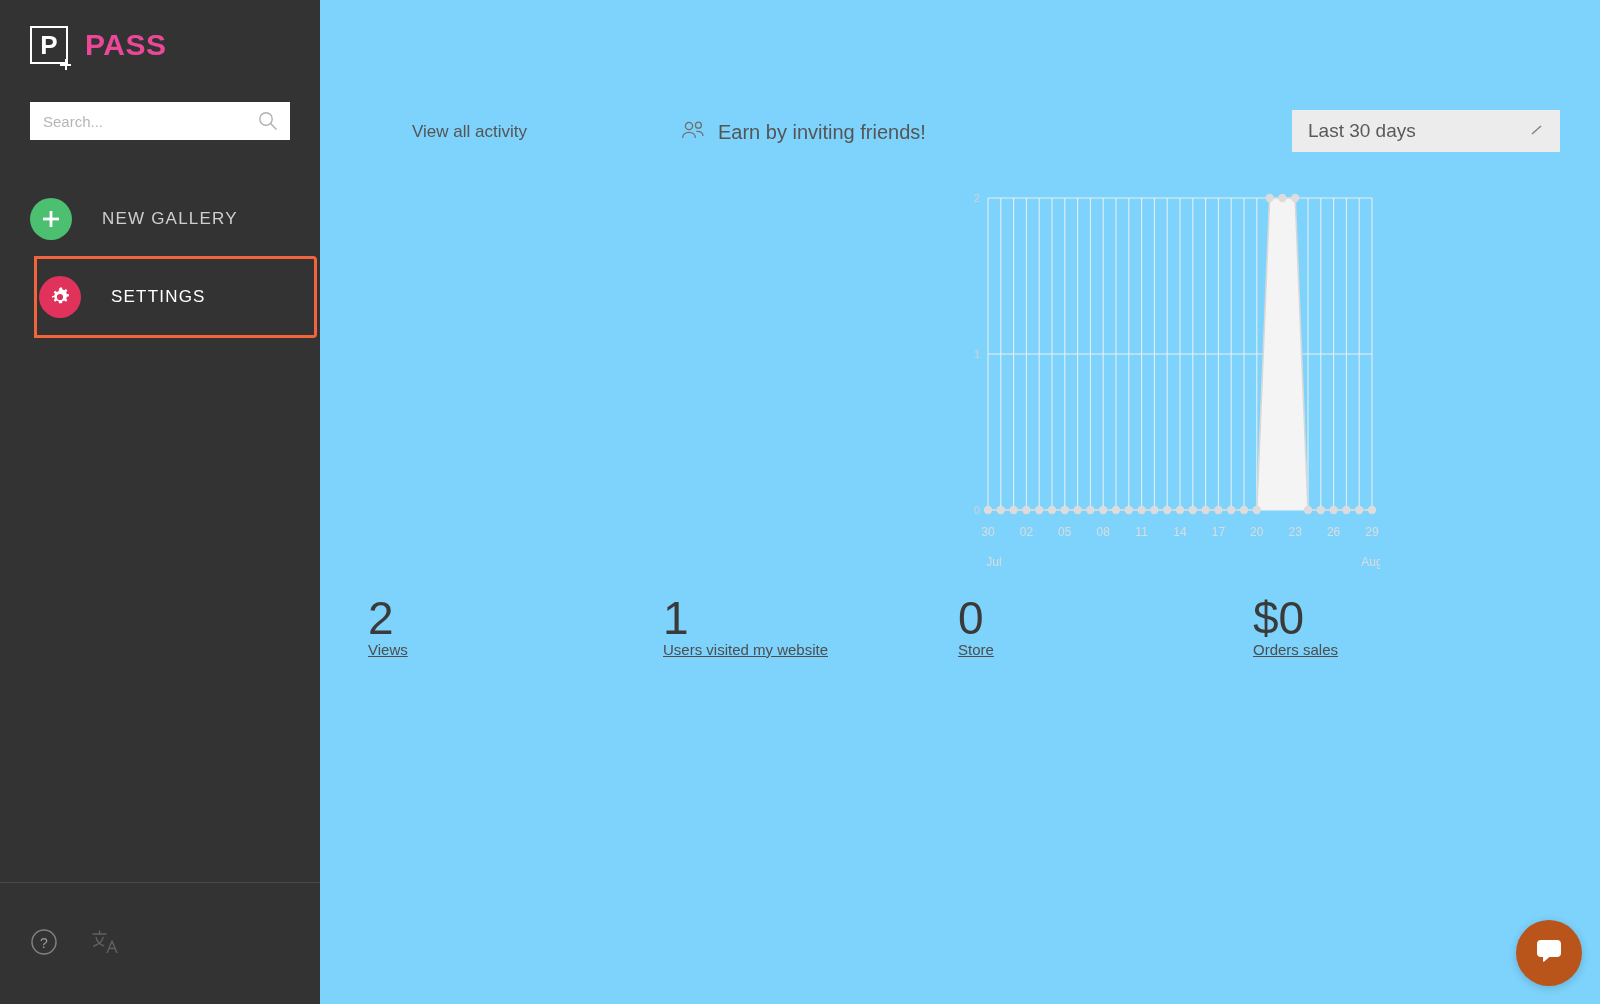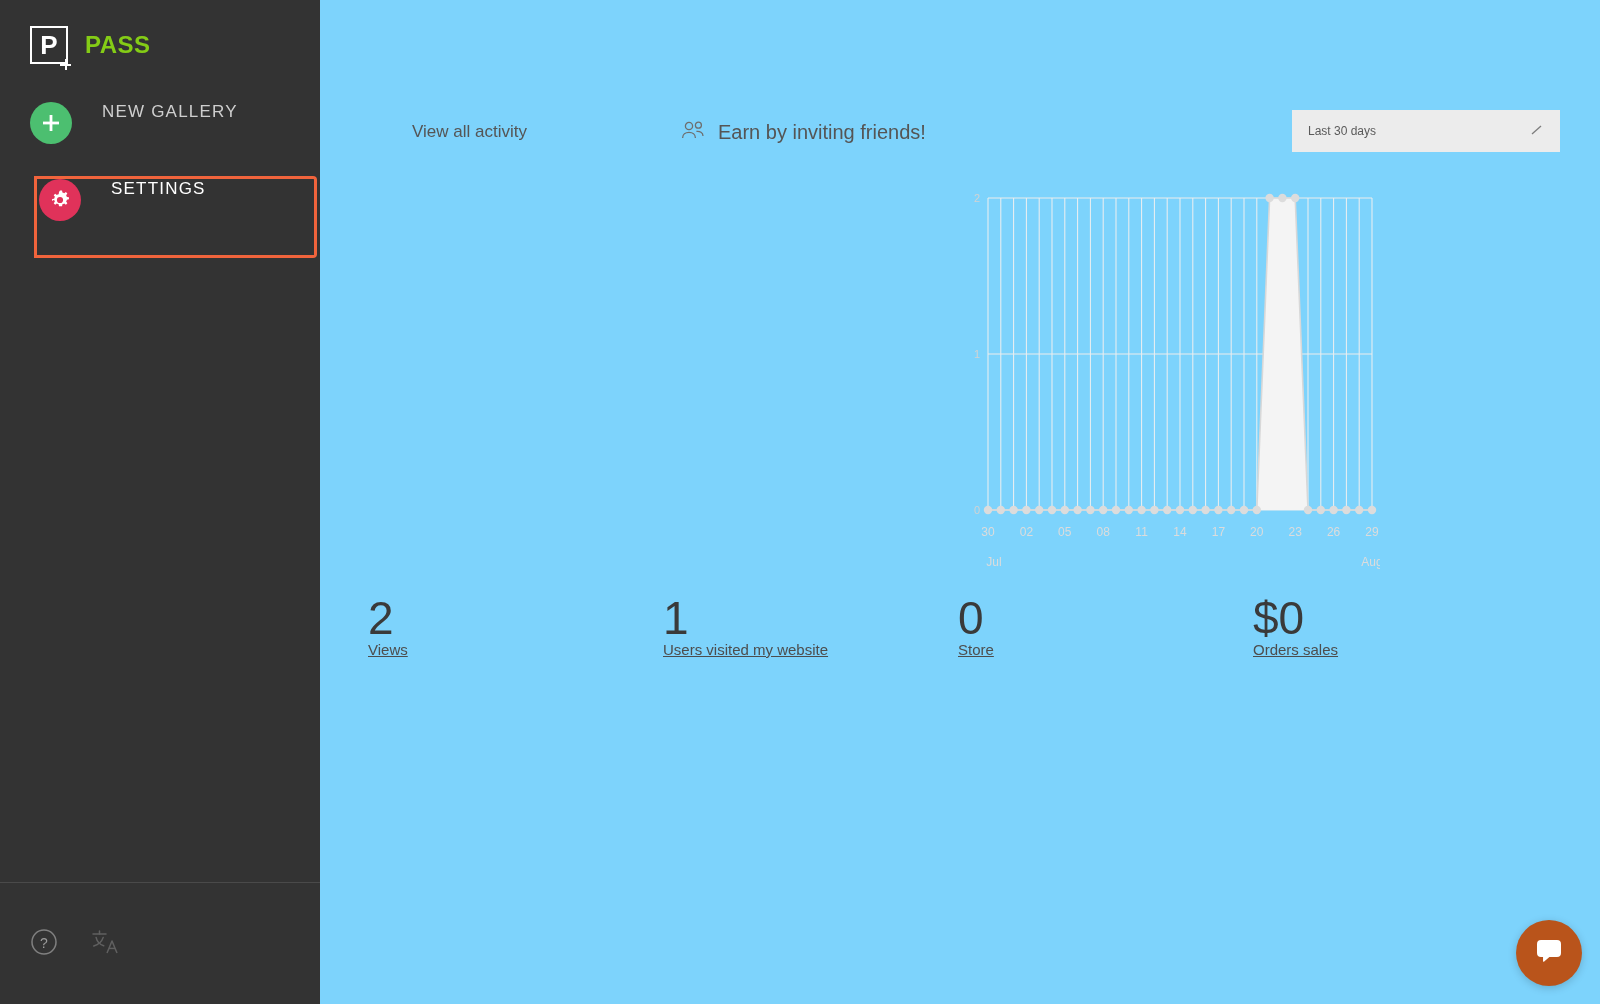--- a/index.html
+++ b/index.html
@@ -43,22 +43,22 @@
     right: -5px; bottom: -8px;
     width: 11px; height: 11px;
   }
   .logo-mark .crosshair::before,
   .logo-mark .crosshair::after {
     content:""; position:absolute; background:#ffffff;
   }
   .logo-mark .crosshair::before { left: 5px; top: 0; width: 2px; height: 11px; }
   .logo-mark .crosshair::after  { top: 5px; left: 0; height: 2px; width: 11px; }
   .logo-text {
-    color: #84cc16;
-    font-size: 24px;
+    color: #ec4899;
+    font-size: 30px;
     font-weight: 700;
     letter-spacing: 0.5px;
     margin-left: 17px;
     line-height: 1;
   }
 
   .search-box {
     margin: 42px 30px 0 30px;
     height: 38px;
     background: #ffffff;
@@ -77,21 +77,21 @@
   .search-box input::placeholder { color: #b5b5b5; }
   .search-icon {
     position: absolute; right: 12px; top: 50%;
     transform: translateY(-50%);
     width: 20px; height: 20px;
     pointer-events: none;
   }
 
   .nav { margin-top: 42px; }
   .nav-item {
-    display: flex; align-items: flex-start;
+    display: flex; align-items: center;
     height: 74px;
     padding-left: 30px;
     cursor: pointer;
     position: relative;
   }
   .nav-item.selected {
     border: 3px solid #f1643c;
     border-left: none;
     border-radius: 0 4px 4px 0;
     margin-left: 37px;
@@ -156,21 +156,21 @@
     cursor: pointer;
   }
   .date-select {
     position: absolute;
     right: 40px; top: 110px;
     width: 268px; height: 42px;
     background: #ececec;
     display: flex; align-items: center;
     padding: 16px 16px;
     cursor: pointer;
-    font-size: 12px; color: #5a5a5a; gap: 32px;
+    font-size: 19px; color: #5a5a5a; gap: 32px;
   }
   .date-select .caret {
     margin-left: auto;
     color: #8a8a8a;
     font-size: 15px;
     transform: rotate(0deg);
   }
 
   
   .chart-wrap {
@@ -221,20 +221,29 @@
   <aside class="sidebar">
 
     <div class="logo-wrap">
       <div class="logo-mark">
         <span class="p-letter">P</span>
         <span class="crosshair"></span>
       </div>
       <div class="logo-text">PASS</div>
     </div>
 
+    <div class="search-box">
+      <input type="text" placeholder="Search..." style="">
+      <span class="search-icon">
+        <svg width="20" height="20" viewBox="0 0 20 20" fill="none">
+          <circle cx="8" cy="8" r="6.2" stroke="#b0b0b0" stroke-width="1.4"></circle>
+          <line x1="12.6" y1="12.6" x2="18.5" y2="18.5" stroke="#b0b0b0" stroke-width="1.4"></line>
+        </svg>
+      </span>
+    </div>
 
     <nav class="nav">
 
       <div class="nav-item">
         <span class="nav-icon" style="background:#4cbf70">
           <svg width="22" height="22" viewBox="0 0 22 22">
             <rect x="9.6" y="3" width="2.8" height="16" fill="#fff"></rect>
             <rect x="3" y="9.6" width="16" height="2.8" fill="#fff"></rect>
           </svg>
         </span>

